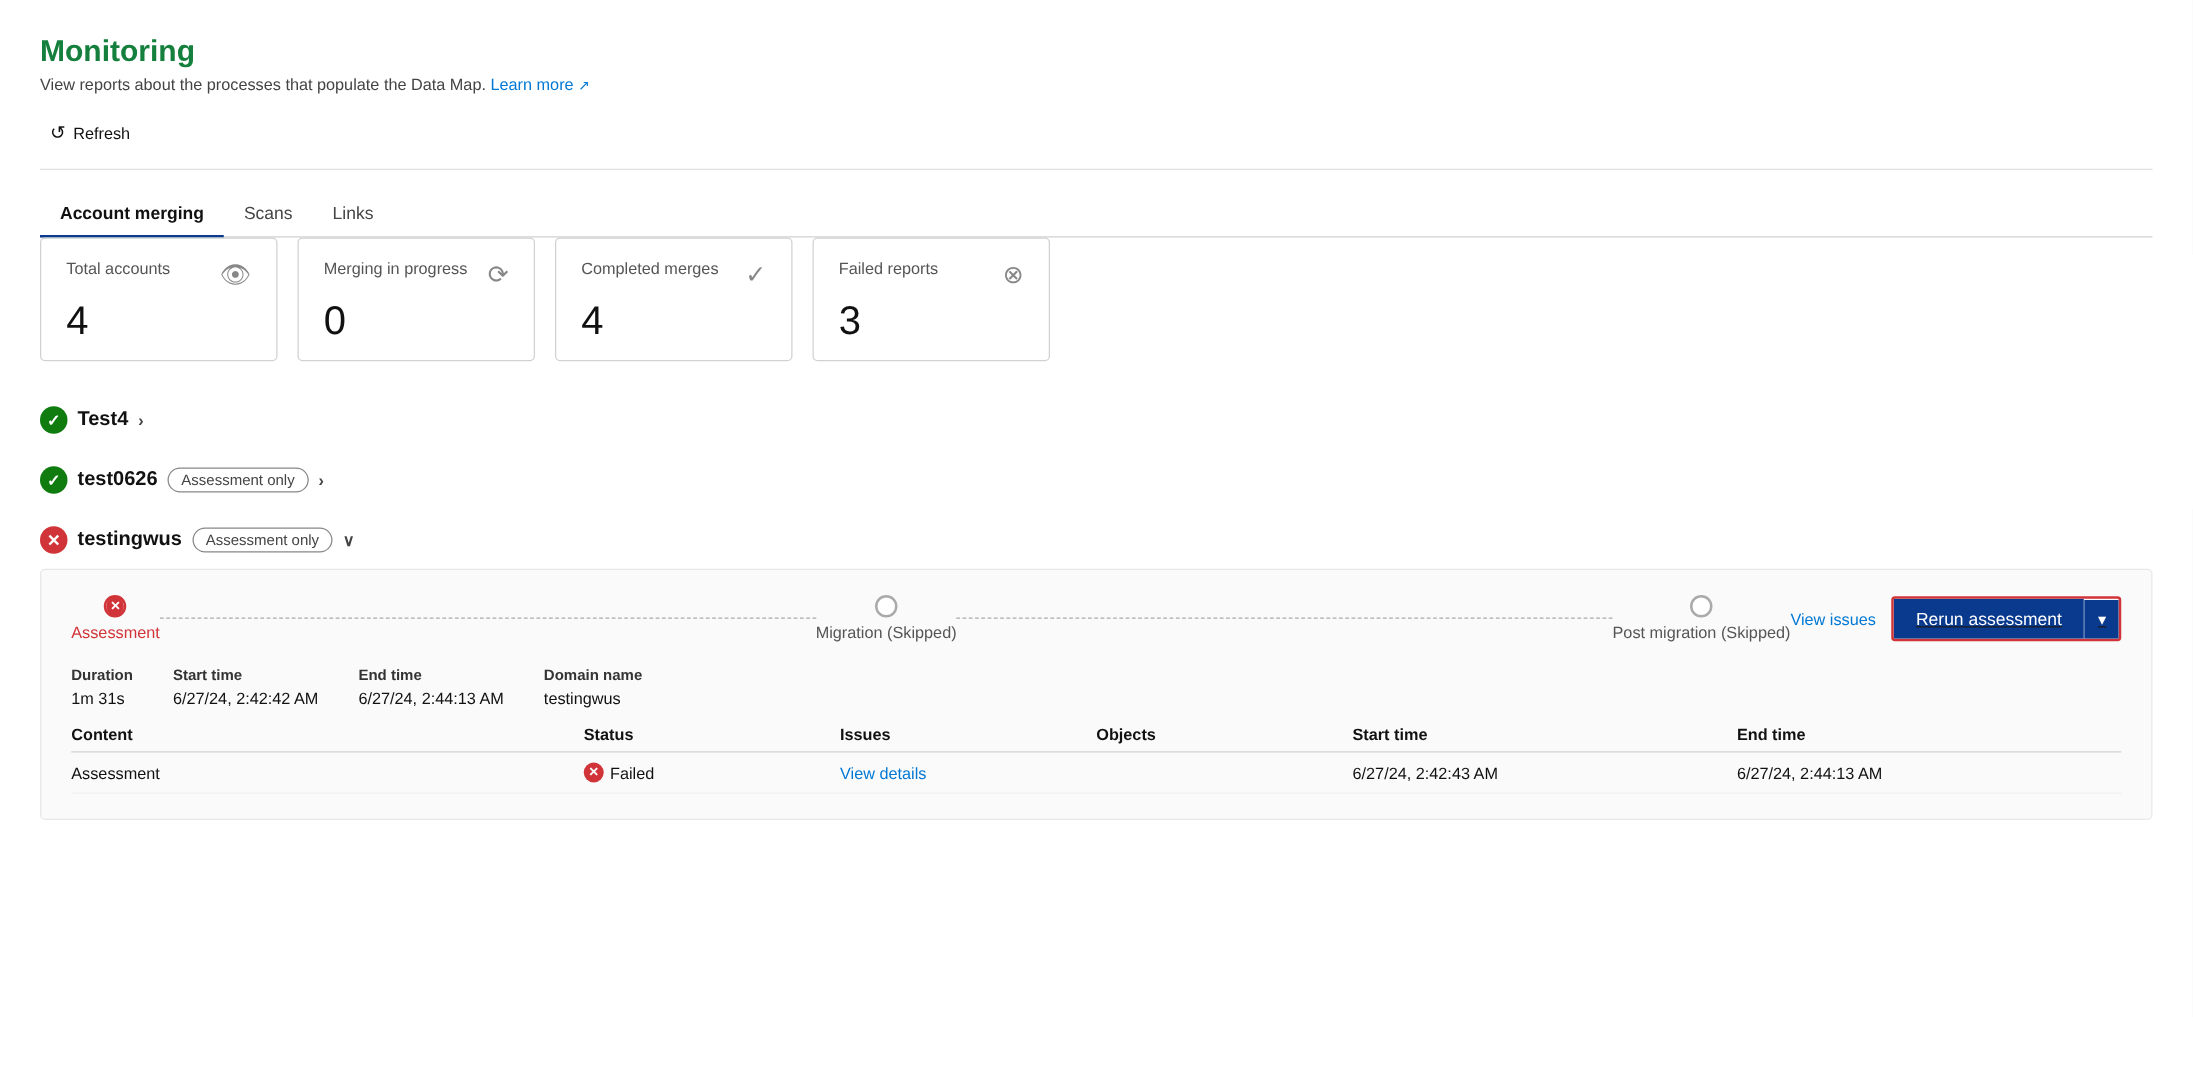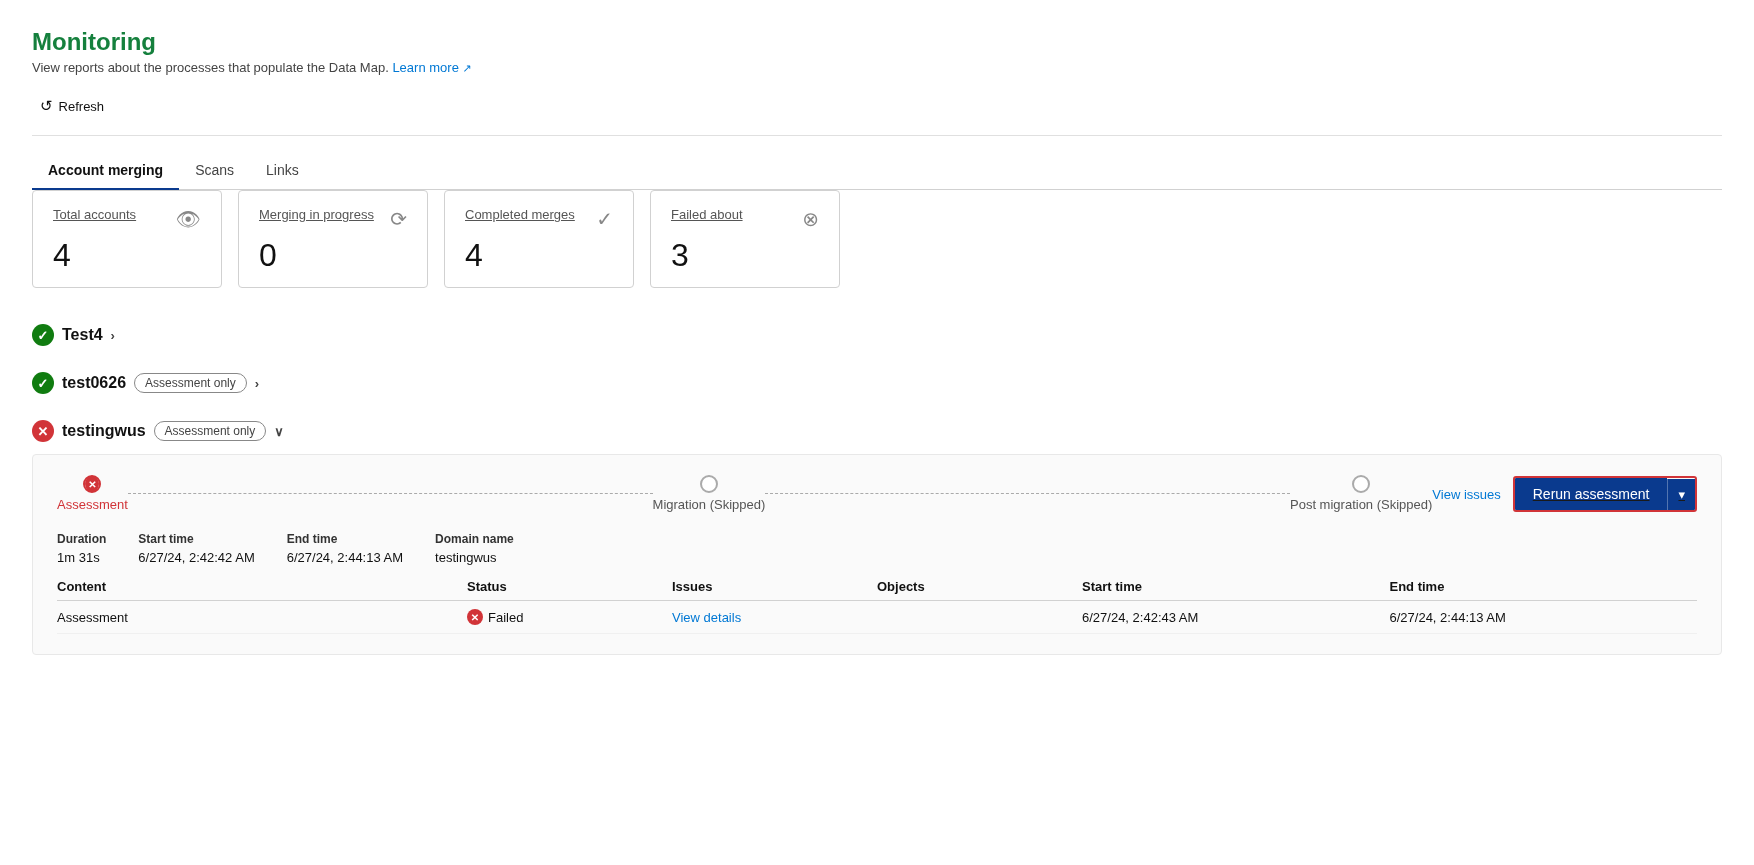--- a/index.html
+++ b/index.html
@@ -86,21 +86,20 @@
     }
     .stat-card-header {
       display: flex;
       justify-content: space-between;
       align-items: flex-start;
     }
     .stat-label {
       font-size: 13px;
       color: #555;
       font-weight: 400;
-      text-decoration: underline;
     }
     .stat-icon {
       font-size: 20px;
       color: #555;
       opacity: 0.7;
     }
     .stat-value {
       font-size: 32px;
       font-weight: 400;
       color: #111;
@@ -373,21 +372,21 @@
     </div>
     <div class="stat-card">
       <div class="stat-card-header">
         <span class="stat-label">Completed merges</span>
         <span class="stat-icon">✓</span>
       </div>
       <div class="stat-value">4</div>
     </div>
     <div class="stat-card">
       <div class="stat-card-header">
-        <span class="stat-label">Failed about</span>
+        <span class="stat-label">Failed reports</span>
         <span class="stat-icon">⊗</span>
       </div>
       <div class="stat-value">3</div>
     </div>
   </div>
 
   <div class="section-item">
     <div class="account-row">
       <span class="green-check">✓</span>
       <span class="account-name">Test4</span>

